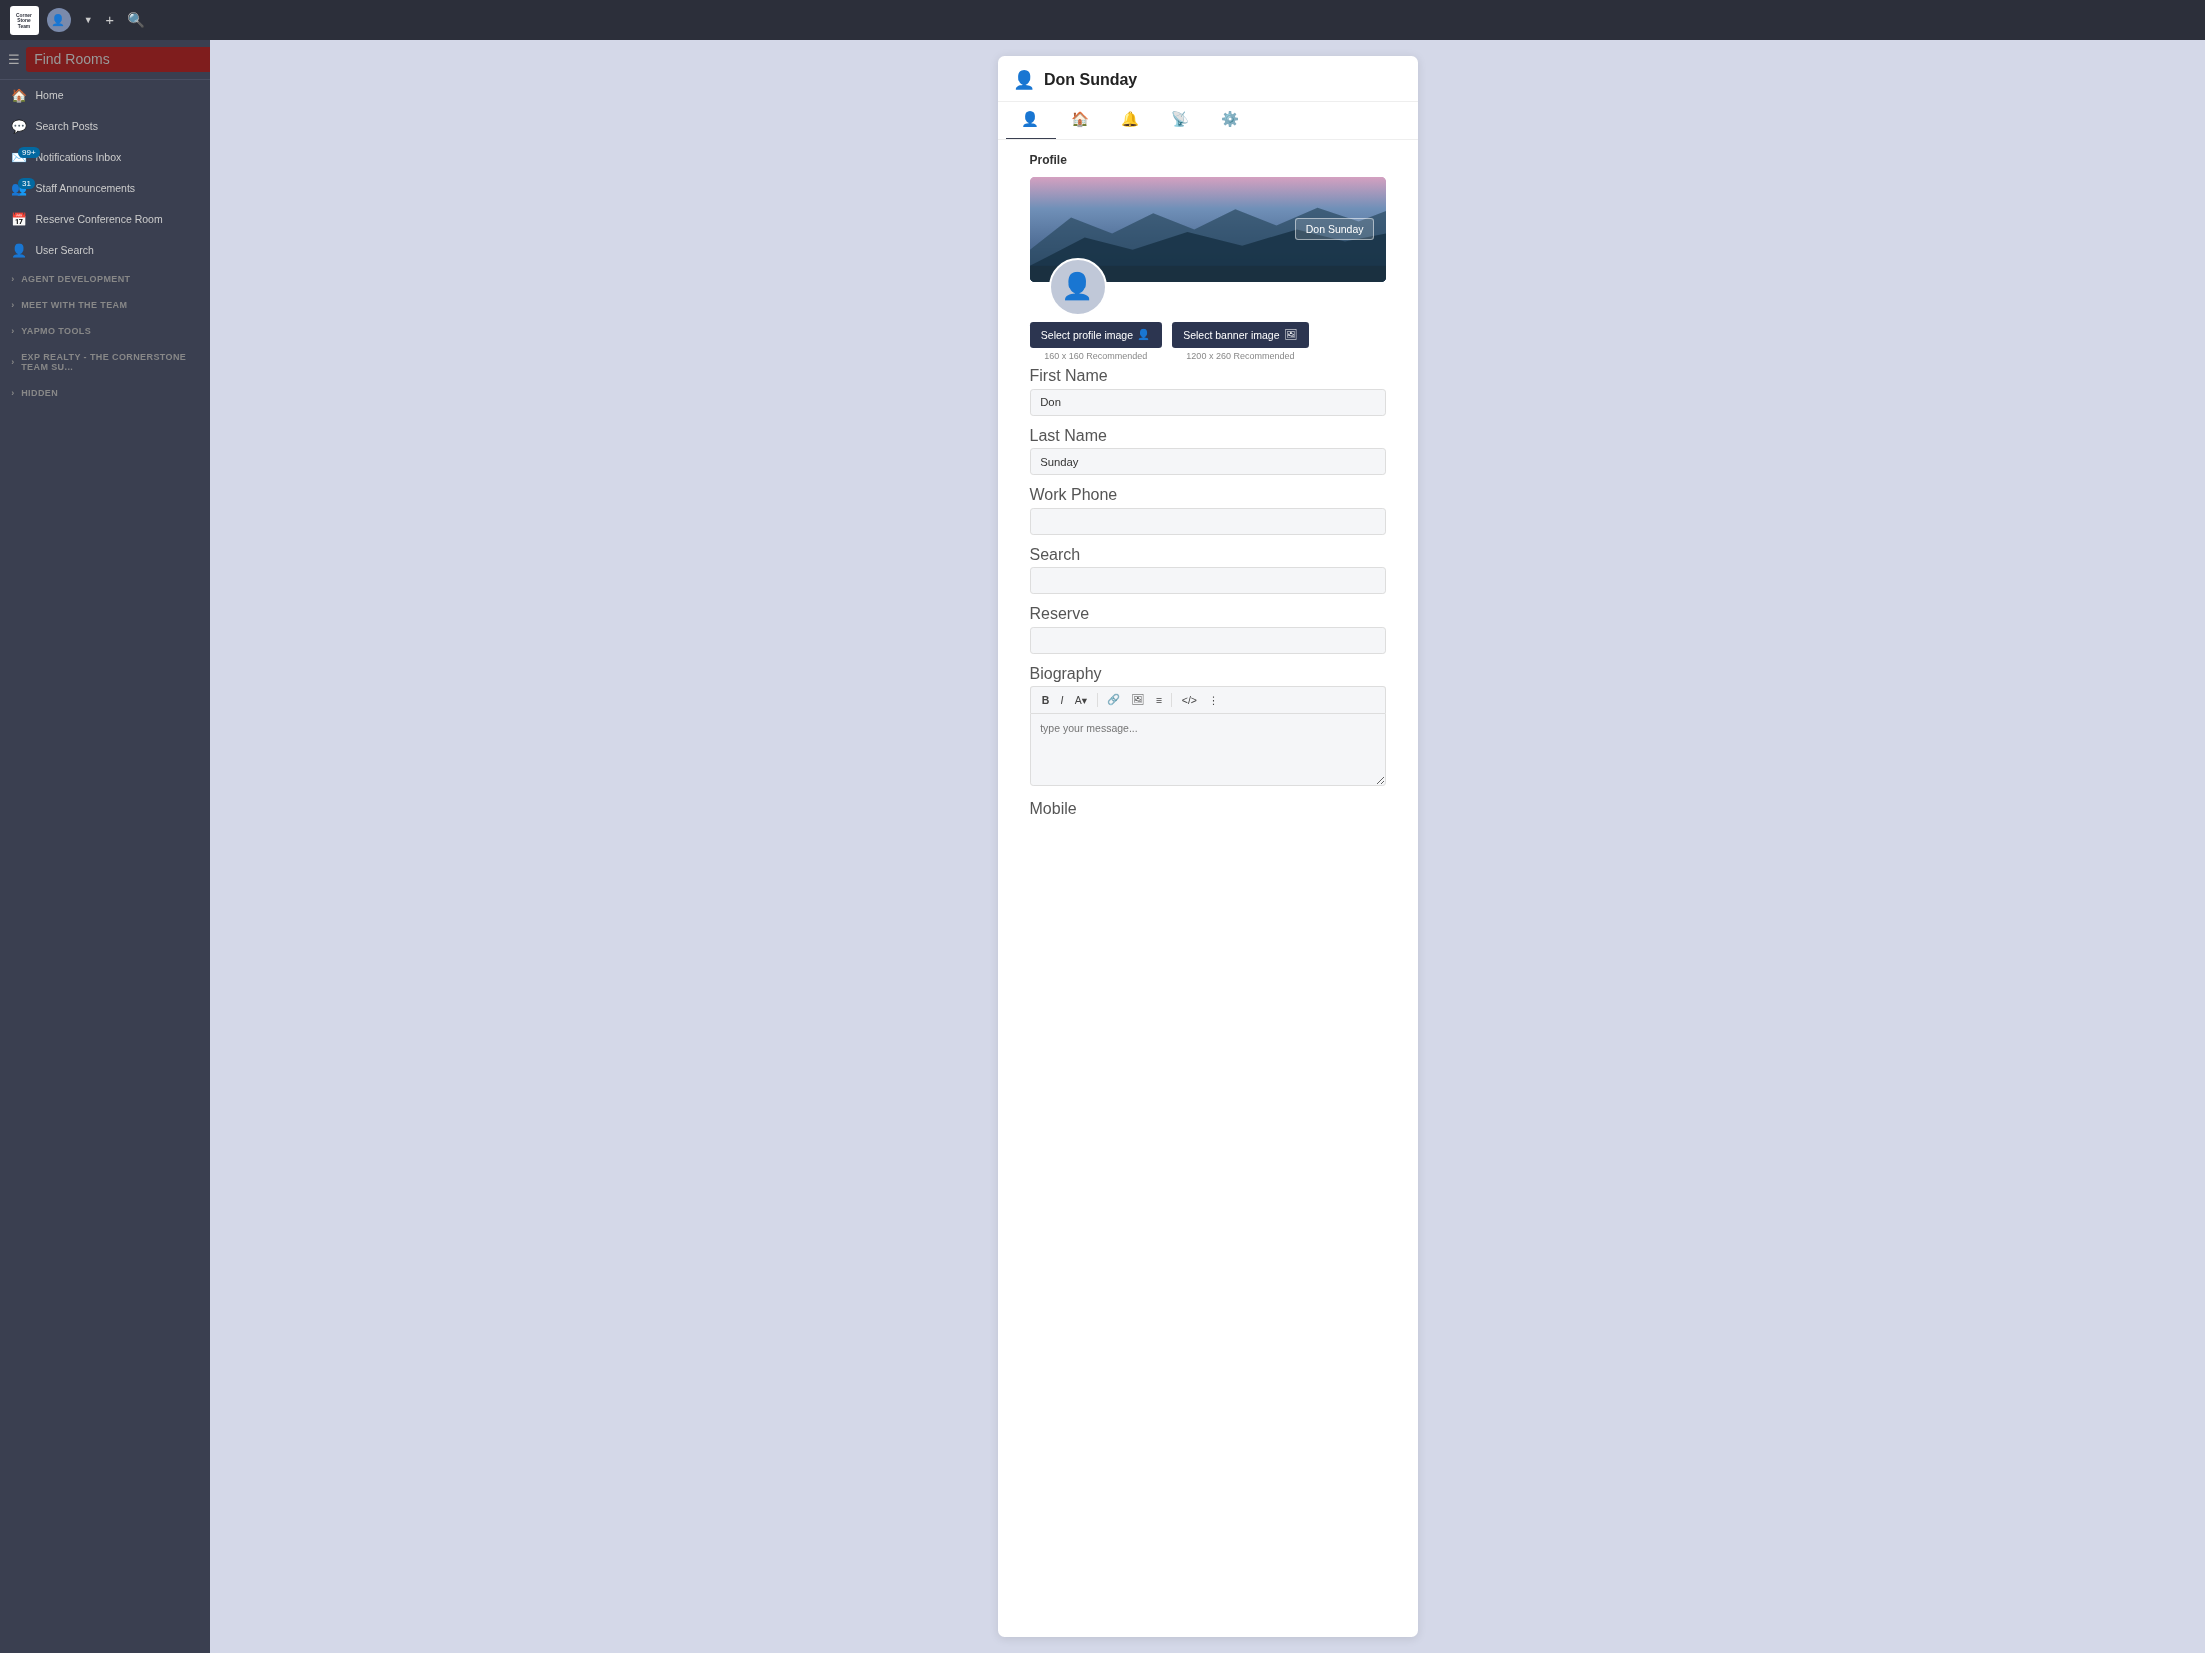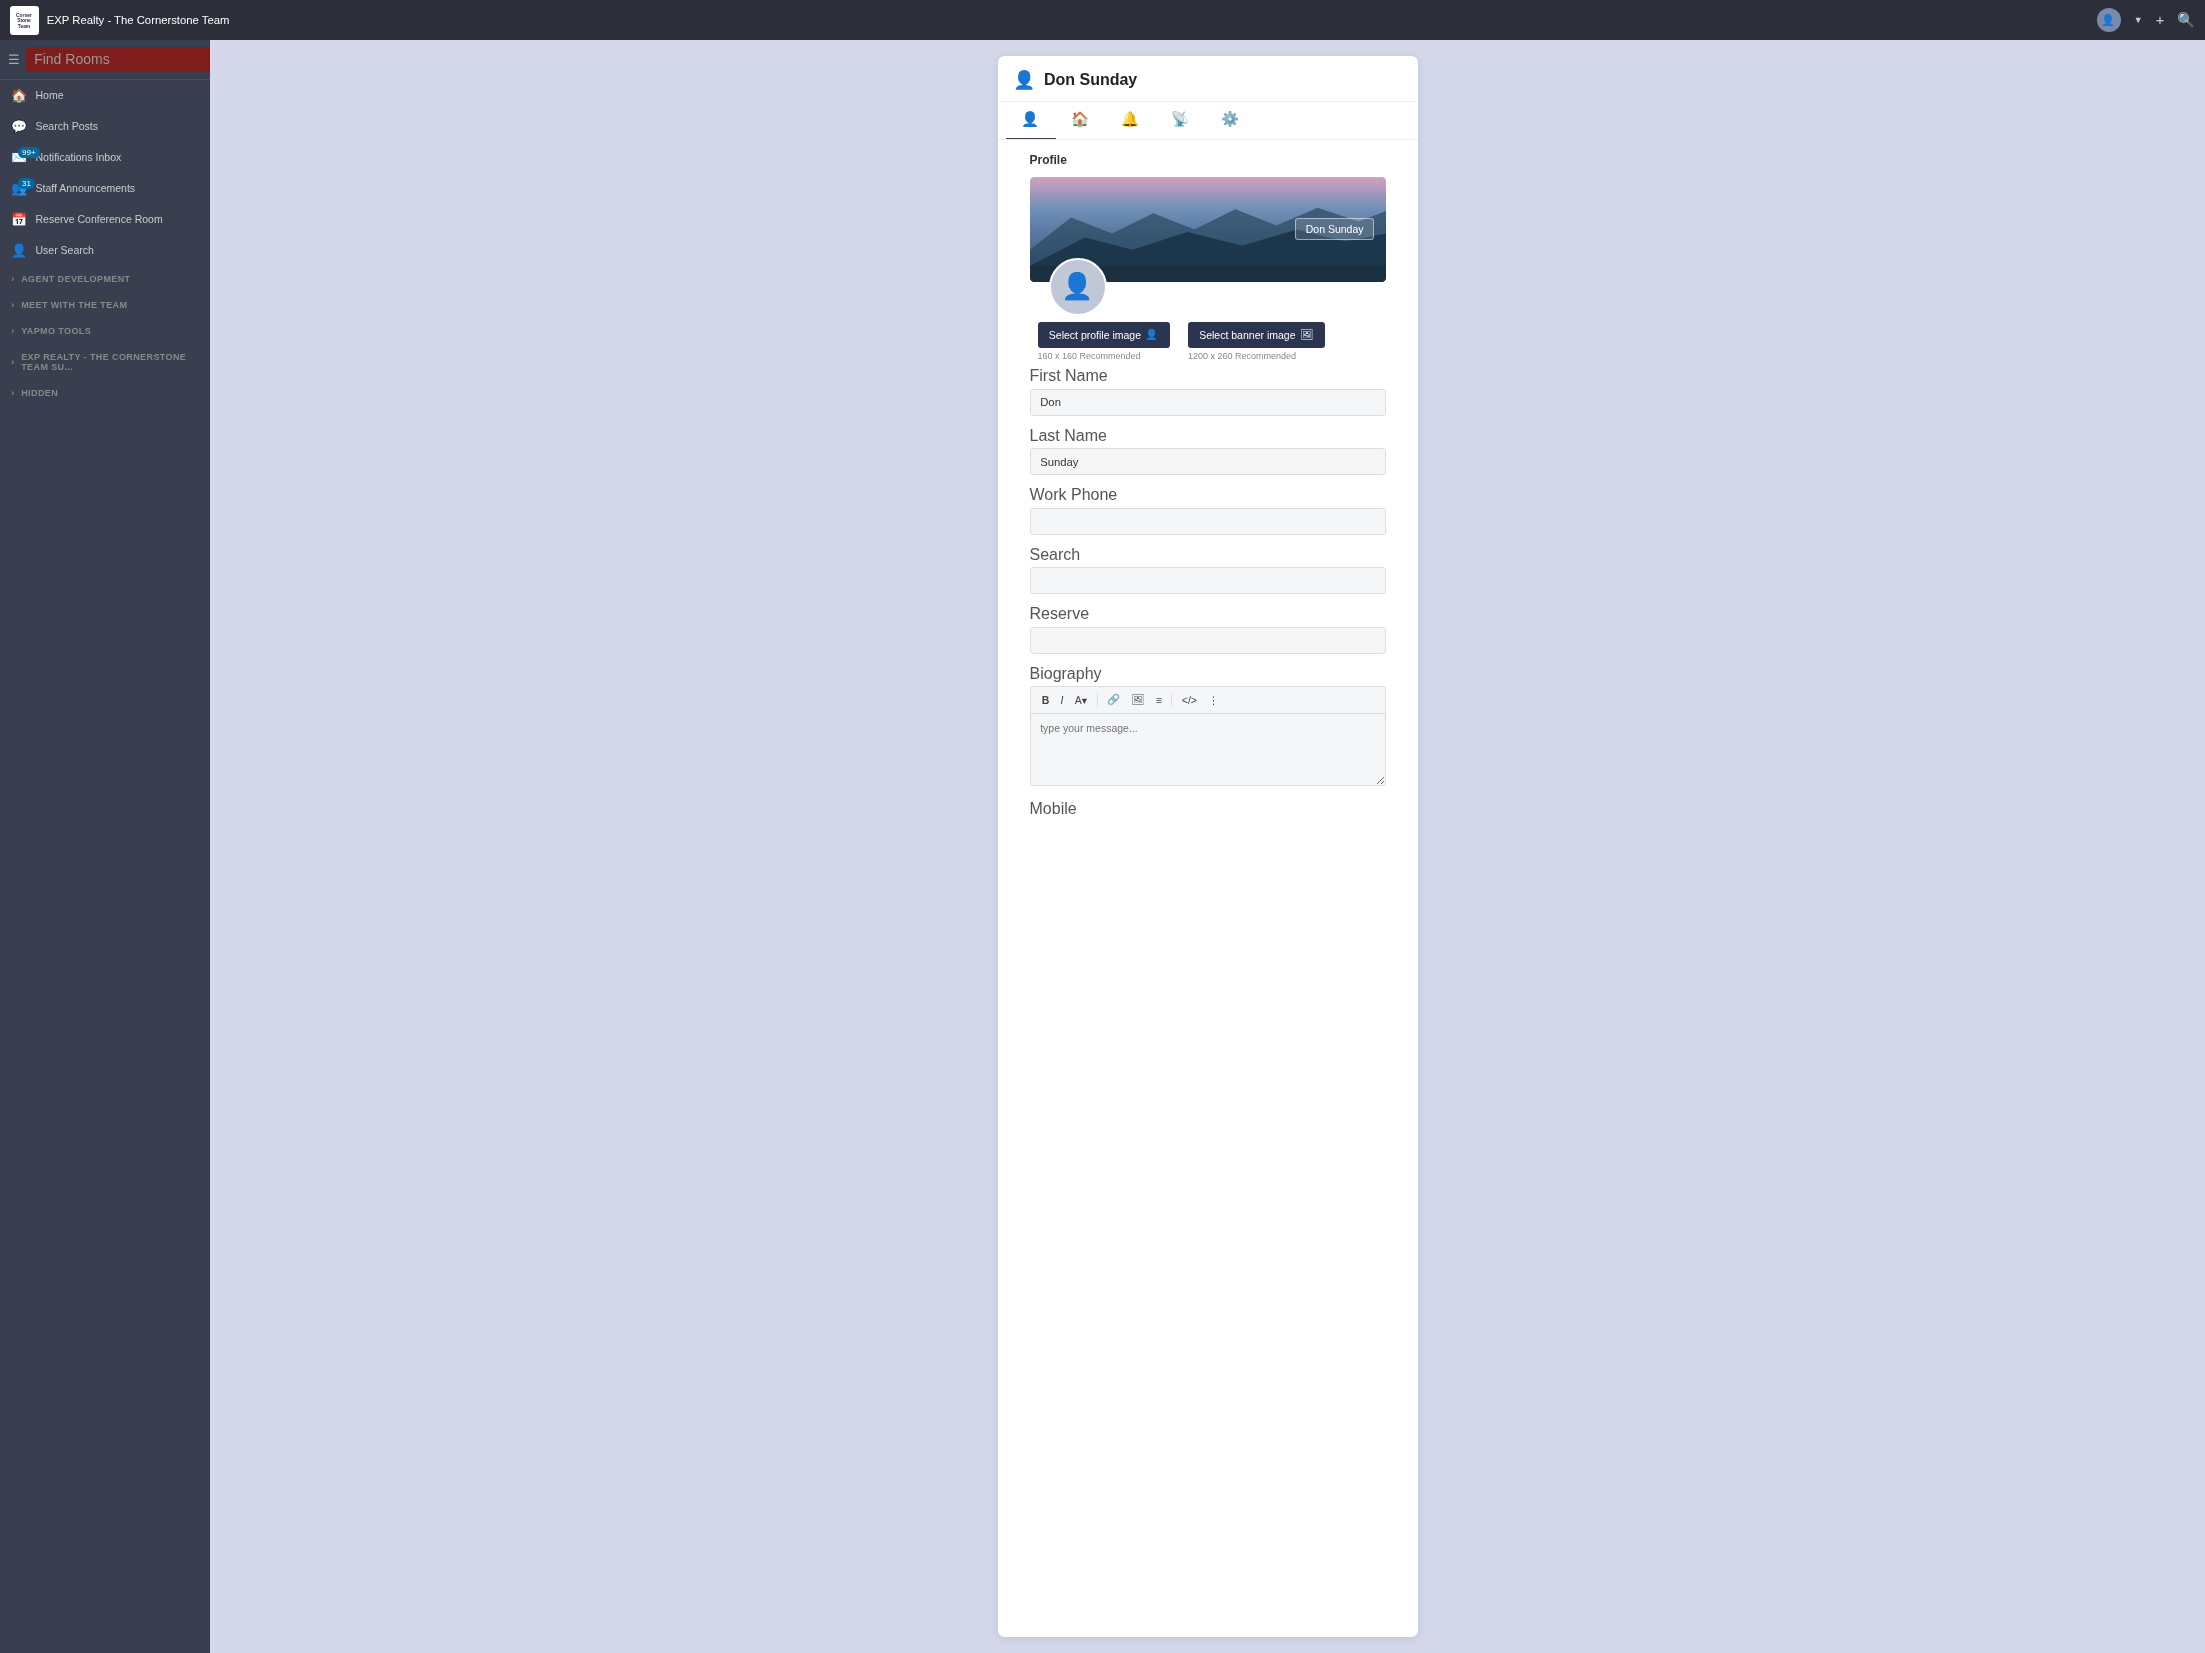--- a/index.html
+++ b/index.html
@@ -243,21 +243,21 @@
       border: none;
       border-radius: 3.2px;
       padding: 6.5px 11.3px;
       font-size: 10.5px;
       cursor: pointer;
       display: flex;
       align-items: center;
       gap: 4.8px;
     }
     .image-hint { font-size: 9px; color: #888; }
-    .image-buttons-group { display: flex; flex-direction: column; gap: 3.2px; margin-left: 8px; }
+    .image-buttons-group { display: flex; flex-direction: column; align-items: center; gap: 3.2px; }
 
     
     .form-group { margin-bottom: 11.3px; }
     .form-label { font-size: 16px; color: #555; margin-bottom: 3.2px; display: block; }
     .form-input {
       width: 100%;
       border: 0.8px solid #ddd;
       border-radius: 3.2px;
       padding: 6.5px 9.7px;
       font-size: 11.3px;
@@ -307,21 +307,20 @@
 
 <div class="topbar">
   <div class="topbar-logo">
     <svg width="26" height="26" viewBox="0 0 32 32" style="font-size:9px">
       <rect width="32" height="32" rx="4" fill="#fff"></rect>
       <text x="16" y="12" text-anchor="middle" font-size="6" font-weight="bold" fill="#2c2f3a">Corner</text>
       <text x="16" y="19" text-anchor="middle" font-size="6" font-weight="bold" fill="#2c2f3a">Stone</text>
       <text x="16" y="26" text-anchor="middle" font-size="6" font-weight="bold" fill="#2c2f3a">Team</text>
     </svg>
   </div>
-  <div class="topbar-title">EXP Realty - The Cornerstone Team</div>
   <div class="topbar-right">
     <div class="topbar-avatar">
       <span>👤</span>
     </div>
     <span style="color:#ccc;font-size:9px;">▼</span>
     <span class="topbar-icon">+</span>
     <span class="topbar-icon">🔍</span>
   </div>
 </div>
 

